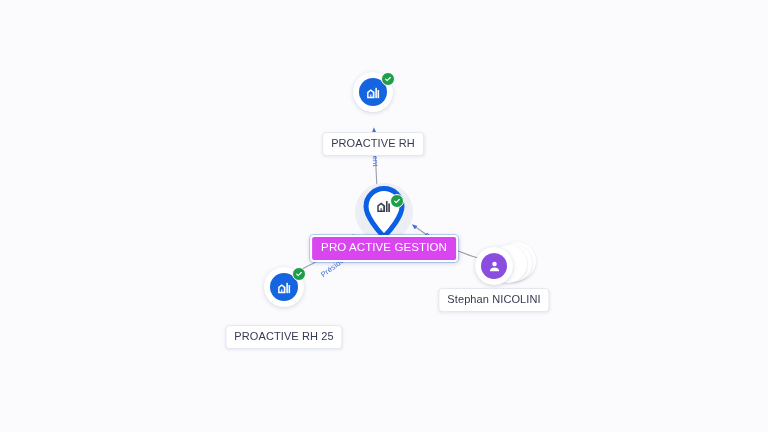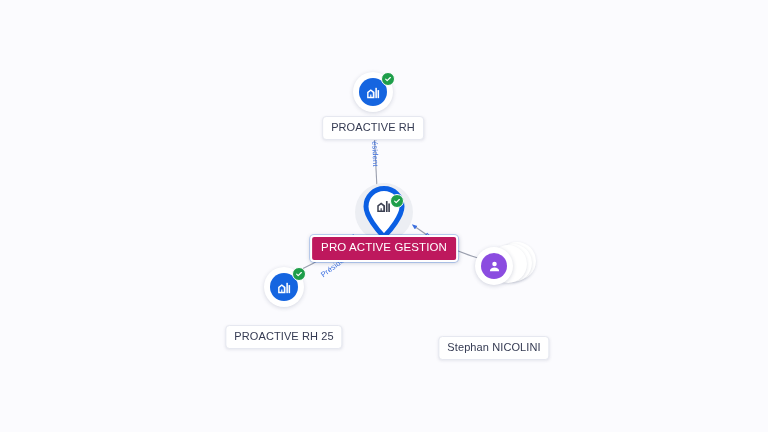--- a/index.html
+++ b/index.html
@@ -136,21 +136,21 @@
     padding: 5px 8px 6px 8px;
     border-radius: 4px;
     background: #ffffff;
     color: #343a52;
     border: 1px solid #e6e8f0;
     box-shadow: 0 1px 3px rgba(40,50,90,0.10);
     transform: translateX(-50%);
     letter-spacing: 0.1px;
   }
   .node-label.selected {
-    background: #be185d;
+    background: #d946ef;
     color: #ffffff;
     border: 2px solid #ffffff;
     box-shadow: 0 0 0 1px rgba(21,101,224,0.25), 0 1px 4px rgba(40,50,90,0.25);
     font-size: 11.5px;
     padding: 5px 9px 6px 9px;
   }
 
   
   .edge-label {
     position: absolute;
@@ -194,21 +194,21 @@
           <rect fill="#ffffff" x="14.6" y="5.4" width="2.2" height="14.6"></rect>
           <rect fill="#ffffff" x="17.7" y="8.6" width="2.2" height="11.4"></rect>
         </svg>
       </div>
     </div>
     <div class="badge-verified" style="left:8px; top:-20px;">
       <svg width="8" height="8" viewBox="0 0 24 24" aria-hidden="true">
         <path fill="none" stroke="#ffffff" stroke-width="3.5" stroke-linecap="round" stroke-linejoin="round" d="M5 12.5l4.5 4.5L19 7.5"></path>
       </svg>
     </div>
-    <div class="node-label" style="left:0px; top:24px;text-align:center;">PROACTIVE RH</div>
+    <div class="node-label" style="left:0px; top:40px;text-align:center;">PROACTIVE RH</div>
   </div>
 
   <div class="node pin-node" style="left:384px; top:212px;">
     <div class="halo"></div>
     <div class="pin-wrap">
       <svg width="42" height="52" viewBox="0 0 42 52" aria-hidden="true">
         <path d="M21 2.6 C11.1 2.6 3 10.6 3 20.5 C3 30.4 15.2 44.6 19.3 48.9 C20.2 49.85 21.8 49.85 22.7 48.9 C26.8 44.6 39 30.4 39 20.5 C39 10.6 30.9 2.6 21 2.6 Z" fill="#ffffff" stroke="#0b5fe3" stroke-width="5"></path>
       </svg>
     </div>
     <div class="pin-icon" style="left:-10px; top:-16px;">
@@ -251,16 +251,16 @@
       <div class="stack-card s1"></div>
     </div>
     <div class="front">
       <div class="inner-circle">
         <svg width="15" height="15" viewBox="0 0 24 24" aria-hidden="true">
           <circle cx="12" cy="8" r="3.6" fill="#ffffff"></circle>
           <path fill="#ffffff" d="M4.6 19.4c0-3.6 3.3-5.8 7.4-5.8s7.4 2.2 7.4 5.8z"></path>
         </svg>
       </div>
     </div>
-    <div class="node-label" style="left:0px; top:22px;margin-top:48px;">Stephan NICOLINI</div>
+    <div class="node-label" style="left:0px; top:22px;">Stephan NICOLINI</div>
   </div>
 
 </div>
 
 </body></html>

